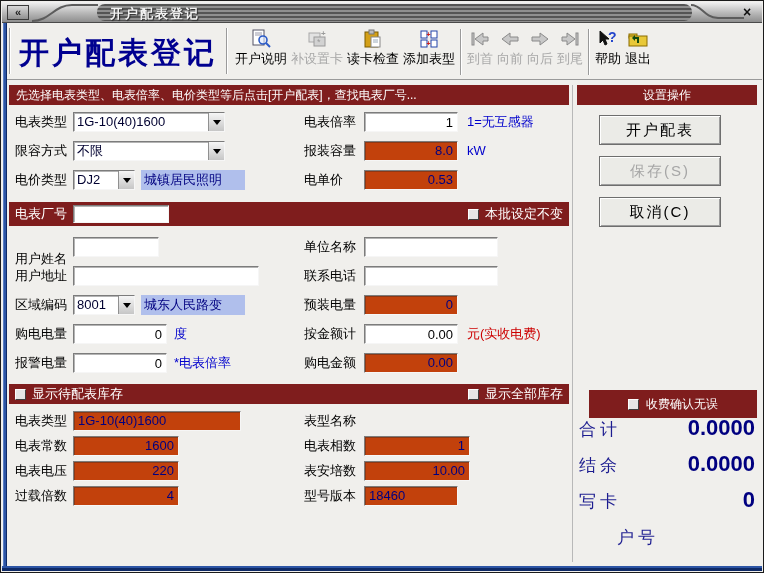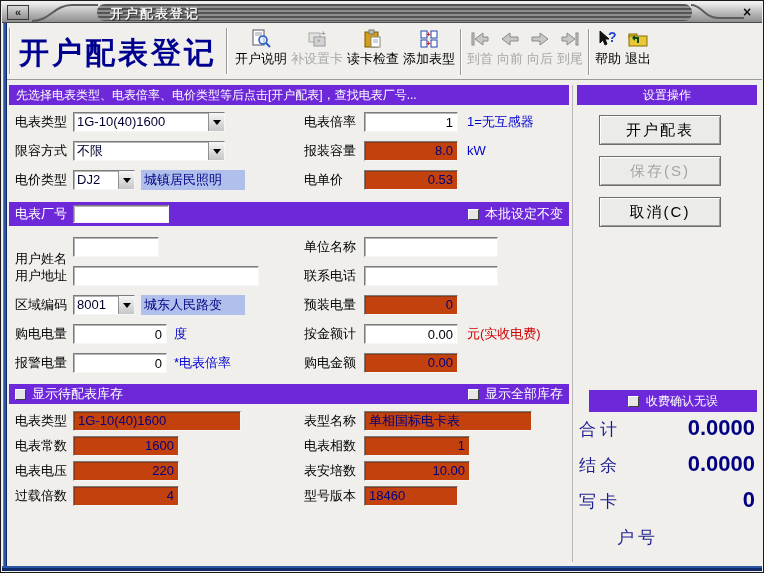--- a/index.html
+++ b/index.html
@@ -28,21 +28,21 @@
   .appTitle { position:absolute; left:12px; top:10px; font-family:"Liberation Serif","DejaVu Serif",serif;
     font-size:30px; font-weight:bold; color:#000090; letter-spacing:3px; white-space:nowrap; }
   .vgroove { position:absolute; width:2px; border-left:1px solid #9a9a9a; border-right:1px solid #ffffff; }
   .tbar-buttons { position:absolute; left:226px; top:5px; display:flex; align-items:flex-start; }
   .tbtn { height:50px; display:flex; flex-direction:column; align-items:center; justify-content:flex-start;
     background:transparent; border:none; font-size:13px; color:#000; white-space:nowrap; padding:0 2px; }
   .tbtn .ic { height:22px; display:flex; align-items:center; justify-content:center; }
   .tbtn.disabled { color:#a8a8a8; }
   .tsep { width:2px; height:46px; margin:1px 3px 0 3px; border-left:1px solid #9a9a9a; border-right:1px solid #fff; }
   
-  .graybar { position:absolute; background:#6d28d9; color:#fff; font-size:12px; display:flex; align-items:center; }
+  .graybar { position:absolute; background:#7f1d1d; color:#fff; font-size:12px; display:flex; align-items:center; }
   
   .lbl { position:absolute; height:20px; line-height:20px; font-size:13px; color:#000; white-space:nowrap; }
   .fld { position:absolute; height:20px; font-size:13px; line-height:18px; padding:0 4px; white-space:nowrap; overflow:hidden; }
   .sunken { border:1px solid #7c7c7c; border-bottom-color:#f6f6f6; border-right-color:#f6f6f6;
     box-shadow:inset 1px 1px 0 rgba(40,40,40,0.35); }
   .white { background:#fff; color:#000; }
   .ro { background:#c2410c; color:#000080; }
   .num { text-align:right; }
   .descbox { background:#b0bfec; color:#000080; padding:1px 3px; height:20px; }
   .hintB { position:absolute; font-size:13px; color:#0000cc; height:20px; line-height:20px; white-space:nowrap; }
@@ -287,42 +287,41 @@
     </span>
     <span style="margin-left:auto;margin-right:6px;display:flex;align-items:center;gap:6px;">
       <span class="chk"></span>
       <span style="font-size:13px;">显示全部库存</span>
     </span>
   </div>
 
   <div class="lbl" style="left:14px;top:410px;">电表类型</div>
   <div class="fld sunken ro" style="left:72px;top:410px;width:168px;">1G-10(40)1600</div>
   <div class="lbl" style="left:303px;top:410px;">表型名称</div>
-  <div class="fld sunken ro" style="left:363px;top:410px;width:168px;">单相国标电卡表</div>
 
   <div class="lbl" style="left:14px;top:435px;">电表常数</div>
   <div class="fld sunken ro num" style="left:72px;top:435px;width:106px;">1600</div>
   <div class="lbl" style="left:303px;top:435px;">电表相数</div>
   <div class="fld sunken ro num" style="left:363px;top:435px;width:106px;">1</div>
 
   <div class="lbl" style="left:14px;top:460px;">电表电压</div>
   <div class="fld sunken ro num" style="left:72px;top:460px;width:106px;">220</div>
   <div class="lbl" style="left:303px;top:460px;">表安培数</div>
   <div class="fld sunken ro num" style="left:363px;top:460px;width:106px;">10.00</div>
 
   <div class="lbl" style="left:14px;top:485px;">过载倍数</div>
   <div class="fld sunken ro num" style="left:72px;top:485px;width:106px;">4</div>
   <div class="lbl" style="left:303px;top:485px;">型号版本</div>
   <div class="fld sunken ro" style="left:363px;top:485px;width:94px;">18460</div>
 
   <div class="pbtn" style="left:598px;top:114px;">开户配表</div>
   <div class="pbtn disabled" style="left:598px;top:155px;">保存(S)</div>
   <div class="pbtn" style="left:598px;top:196px;">取消(C)</div>
 
-  <div class="graybar" style="left:588px;top:389px;width:168px;height:22px;justify-content:center;gap:7px;">
+  <div class="graybar" style="left:588px;top:389px;width:168px;height:28px;justify-content:center;gap:7px;">
     <span class="chk"></span>
     <span style="font-size:12px;">收费确认无误</span>
   </div>
 
   <div class="sumLbl" style="left:578px;top:417px;">合计</div>
   <div class="sumVal" style="left:600px;top:414px;">0.0000</div>
 
   <div class="sumLbl" style="left:578px;top:453px;">结余</div>
   <div class="sumVal" style="left:600px;top:450px;">0.0000</div>
 

